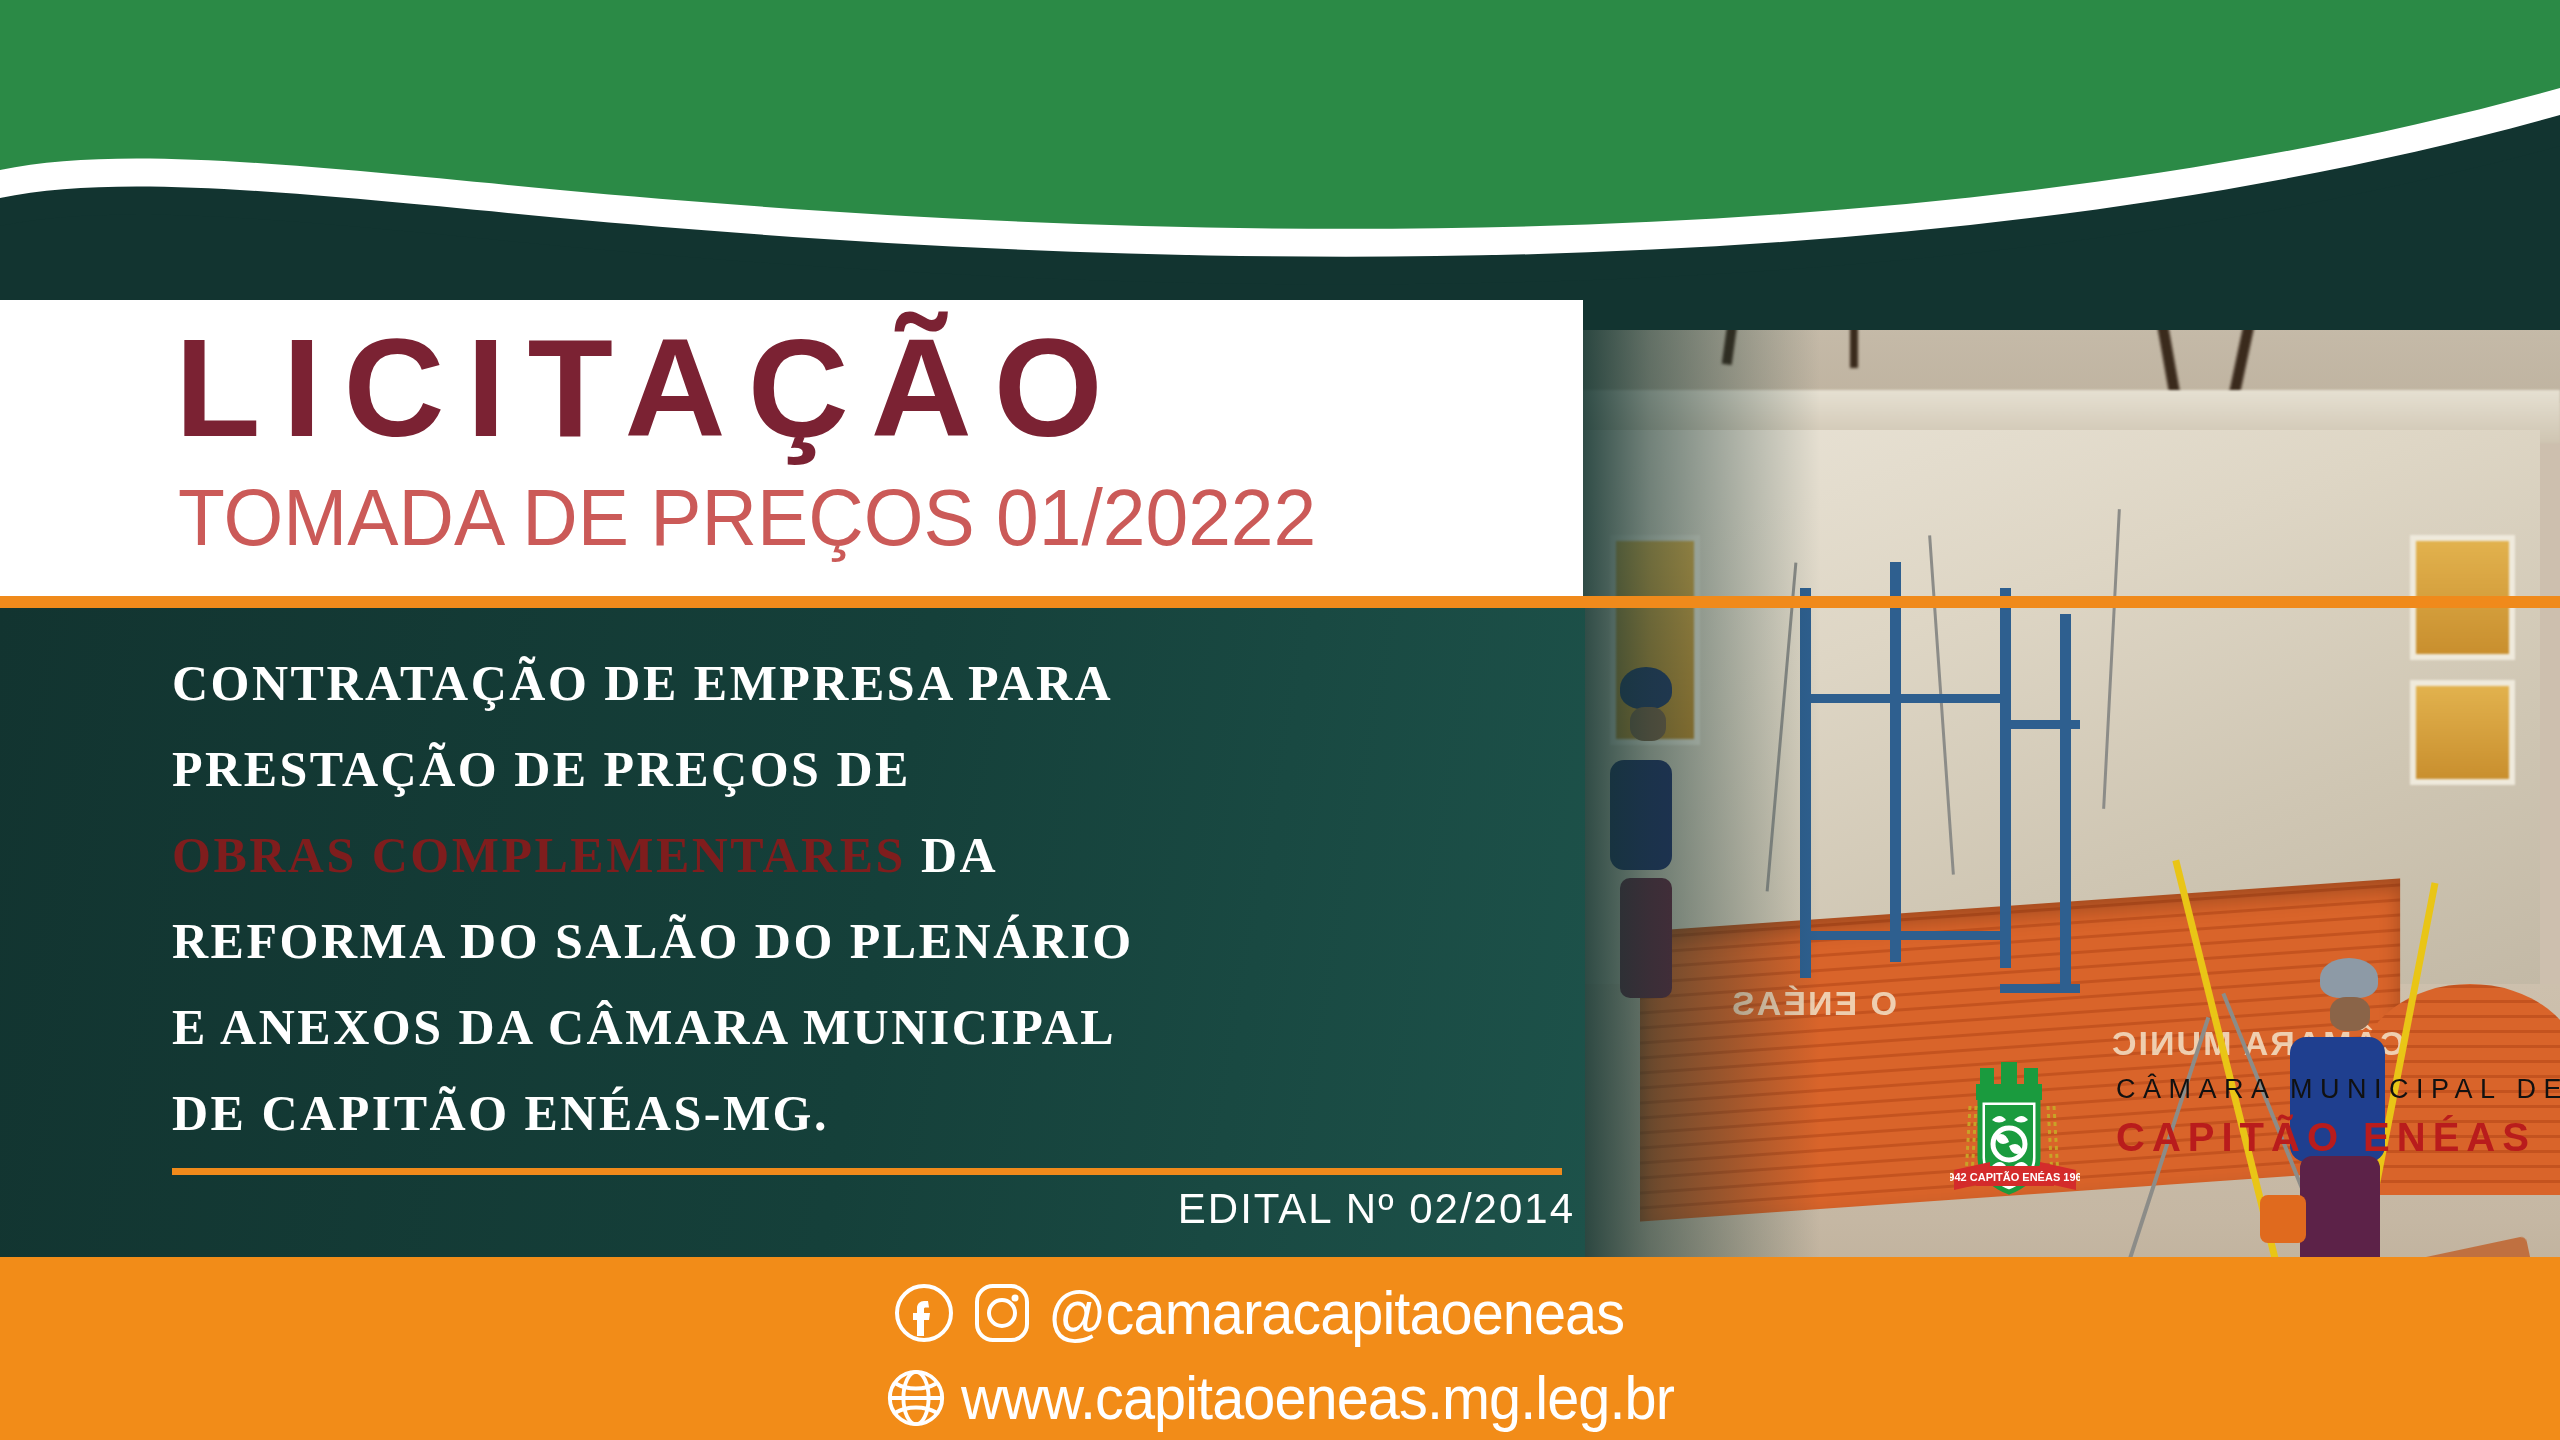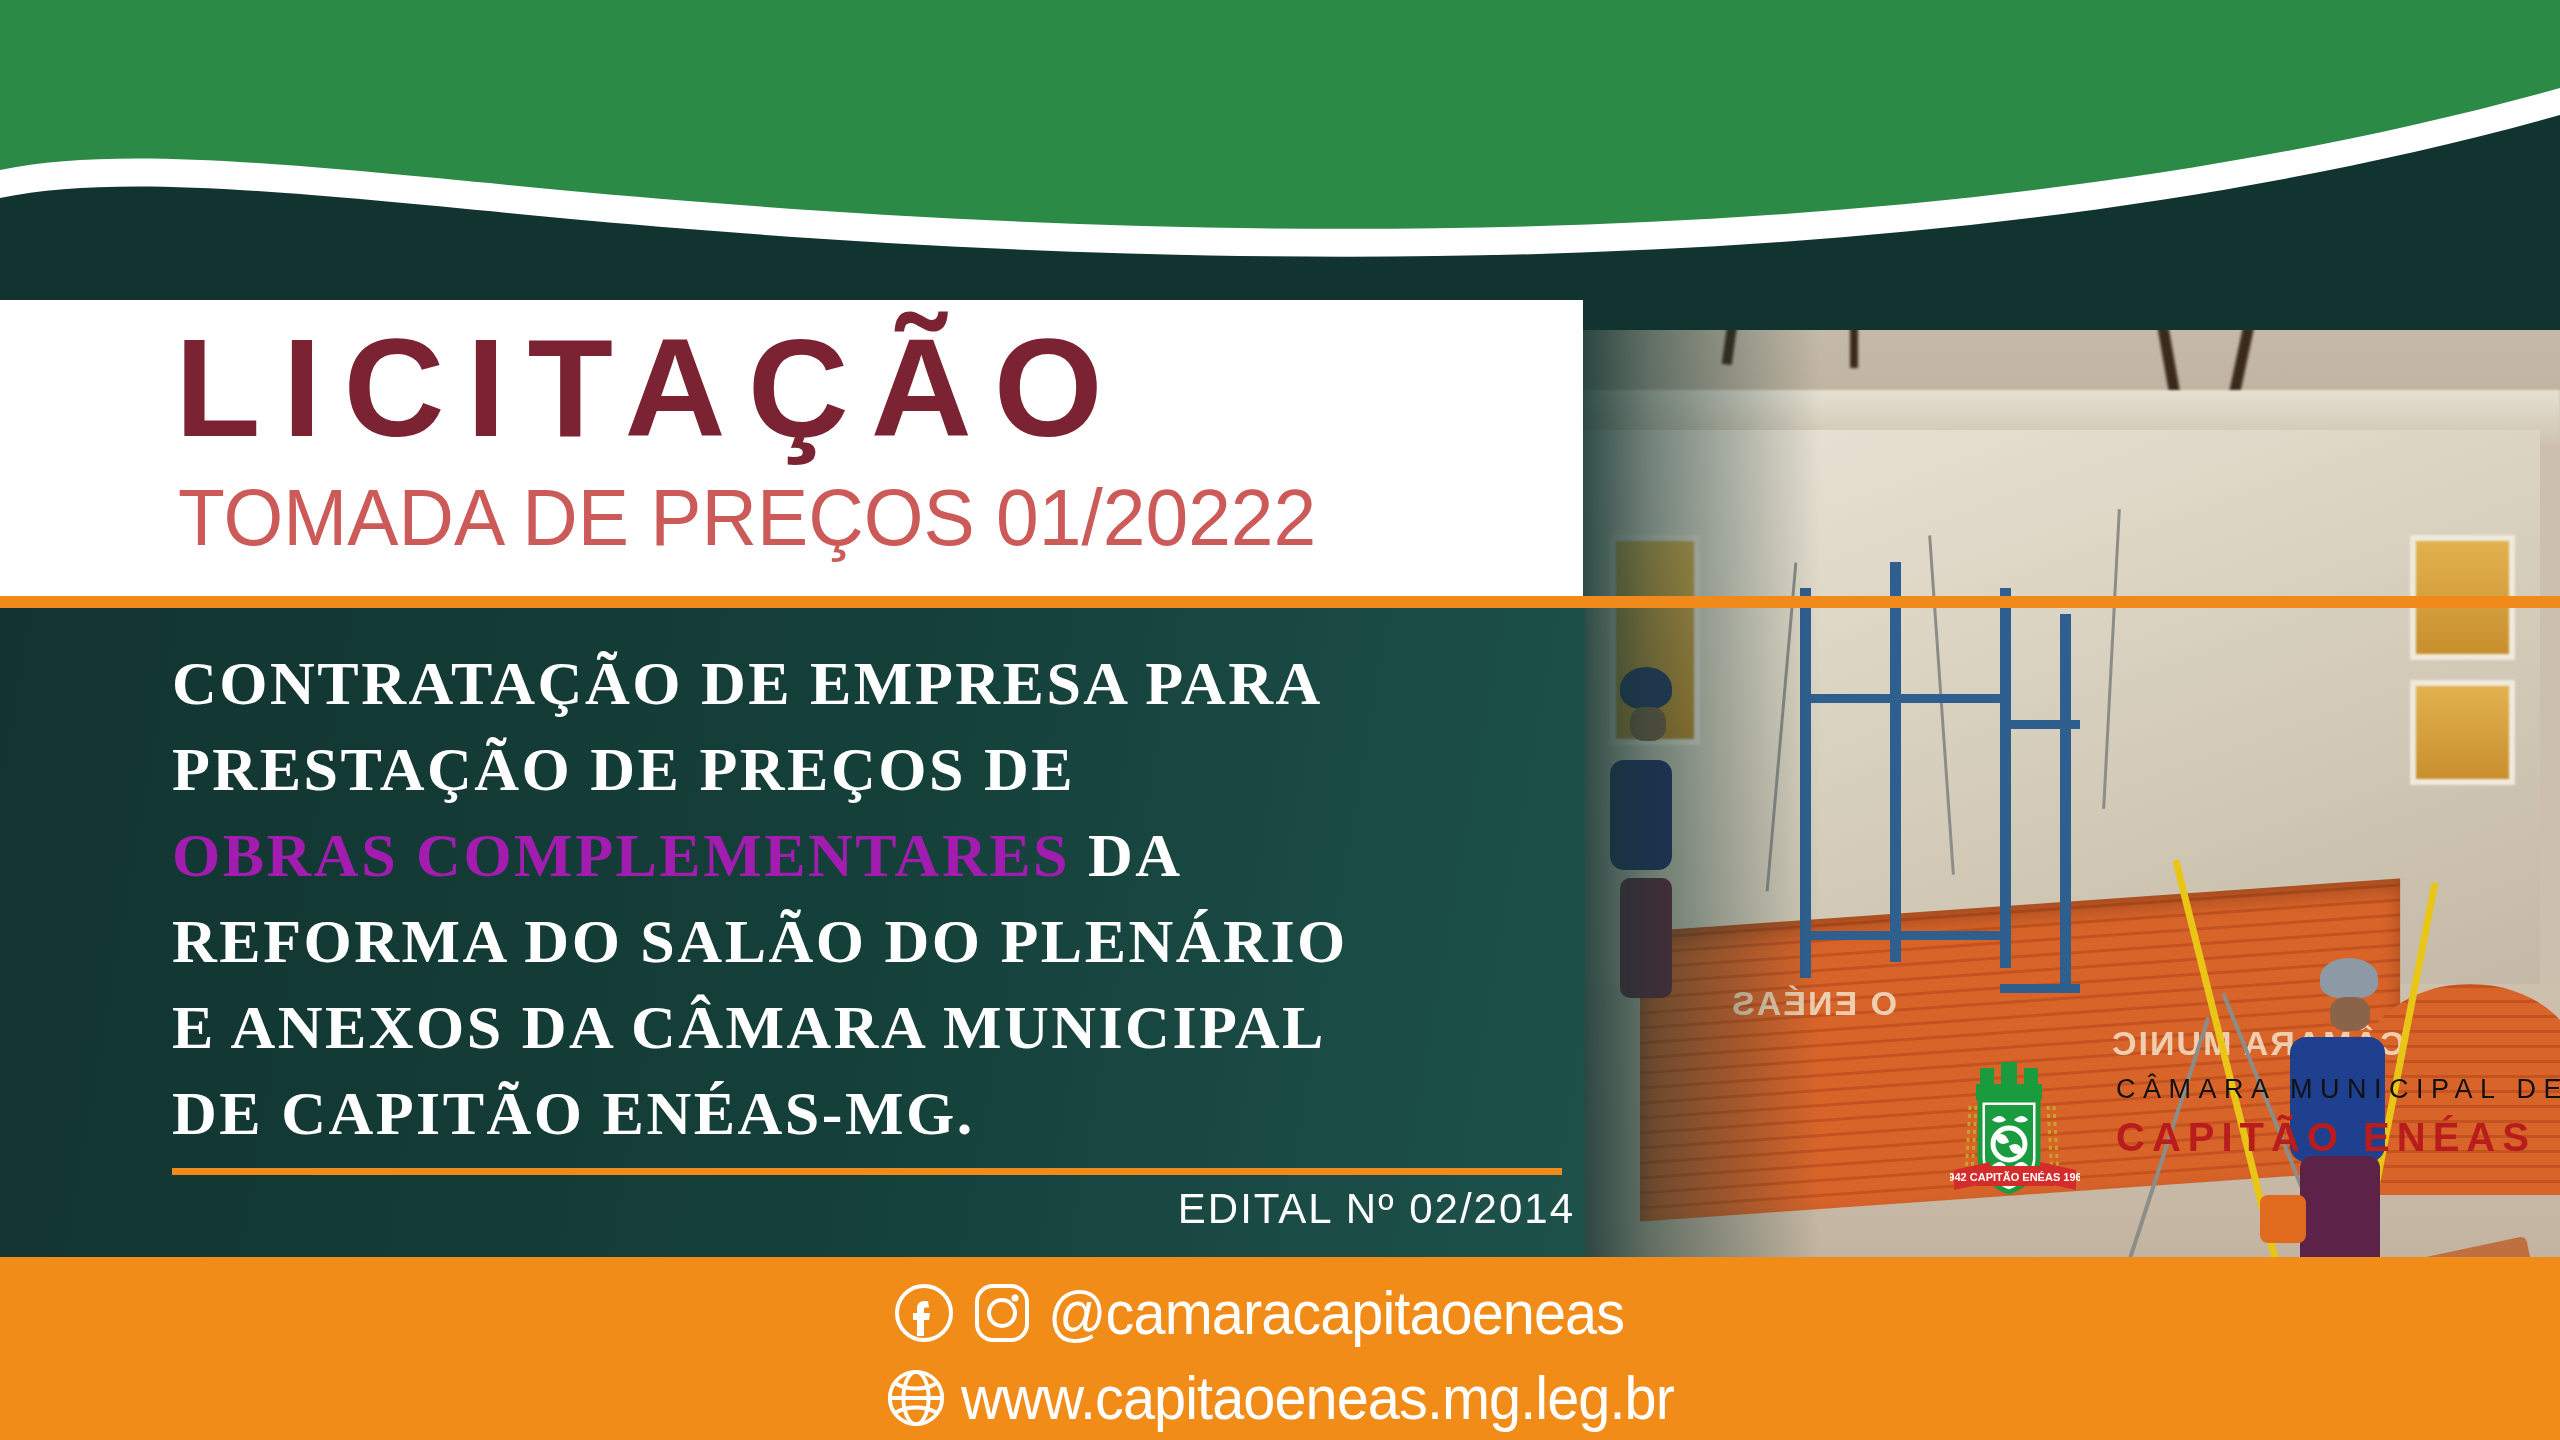--- a/index.html
+++ b/index.html
@@ -112,23 +112,23 @@
   .rule-top {
     position:absolute; left:0; top:596px; width:2560px; height:12px;
     background:#f08a1b;
   }
 
   
   .body-text {
     position:absolute; left:172px; top:640px; width:1430px;
     font-family:"Liberation Serif", serif;
     font-weight:700; color:#ffffff;
-    font-size:62px; line-height:86px; letter-spacing:2.5px;
-  }
-  .body-text .hl { color:#a21caf; }
+    font-size:50px; line-height:86px; letter-spacing:2.5px;
+  }
+  .body-text .hl { color:#7f1d1d; }
   .body-line { white-space:nowrap; }
 
   
   .rule-bottom {
     position:absolute; left:172px; top:1168px; width:1390px; height:7px;
     background:#f08a1b;
   }
   .edital {
     position:absolute; right:985px; top:1185px;
     font-family:"Liberation Sans", sans-serif;

